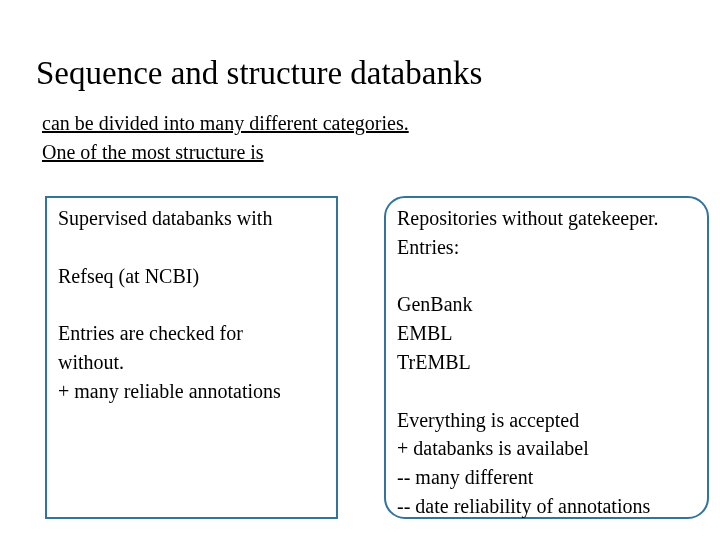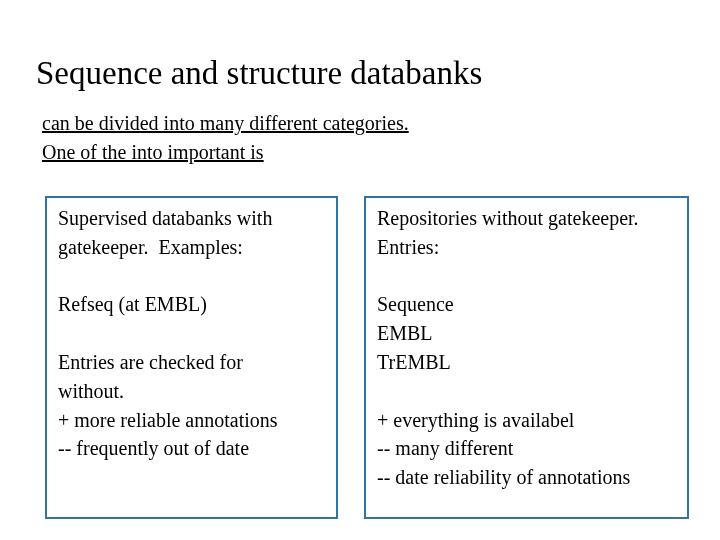--- a/index.html
+++ b/index.html
@@ -45,60 +45,60 @@
     border: 2px solid #33749c;
     box-sizing: border-box;
     background: #ffffff;
     padding: 6px 2px 16px 11px;
   }
   .info-box.left {
     left: 45px;
     width: 293px;
   }
   .info-box.right {
-    left: 364px;
+    left: 384px;
     width: 325px;
+    border-radius: 21px;
   }
   .info-box .line {
     font-size: 20px;
     line-height: 28.8px;
     min-height: 28.8px;
     white-space: pre-wrap;
   }
 </style>
 </head>
 <body>
 
 <div class="slide">
 
   <h1 class="slide-title">Sequence and structure databanks</h1>
 
   <div class="intro">
     <div class="line">can be divided into many different categories.</div>
-    <div class="line">One of the into important is</div>
+    <div class="line">One of the most structure is</div>
   </div>
 
   <div class="info-box left">
     <div class="line">Supervised databanks with</div>
-    <div class="line">gatekeeper.  Examples:</div>
     <div class="line"></div>
-    <div class="line">Refseq (at EMBL)</div>
+    <div class="line">Refseq (at NCBI)</div>
     <div class="line"></div>
     <div class="line">Entries are checked for</div>
     <div class="line">without.</div>
-    <div class="line">+ more reliable annotations</div>
-    <div class="line">-- frequently out of date</div>
+    <div class="line">+ many reliable annotations</div>
   </div>
 
   <div class="info-box right">
     <div class="line">Repositories without gatekeeper.</div>
     <div class="line">Entries:</div>
     <div class="line"></div>
-    <div class="line">Sequence</div>
+    <div class="line">GenBank</div>
     <div class="line">EMBL</div>
     <div class="line">TrEMBL</div>
     <div class="line"></div>
-    <div class="line">+ everything is availabel</div>
+    <div class="line">Everything is accepted</div>
+    <div class="line">+ databanks is availabel</div>
     <div class="line">-- many different</div>
     <div class="line">-- date reliability of annotations</div>
   </div>
 
 </div>
 
 </body></html>

